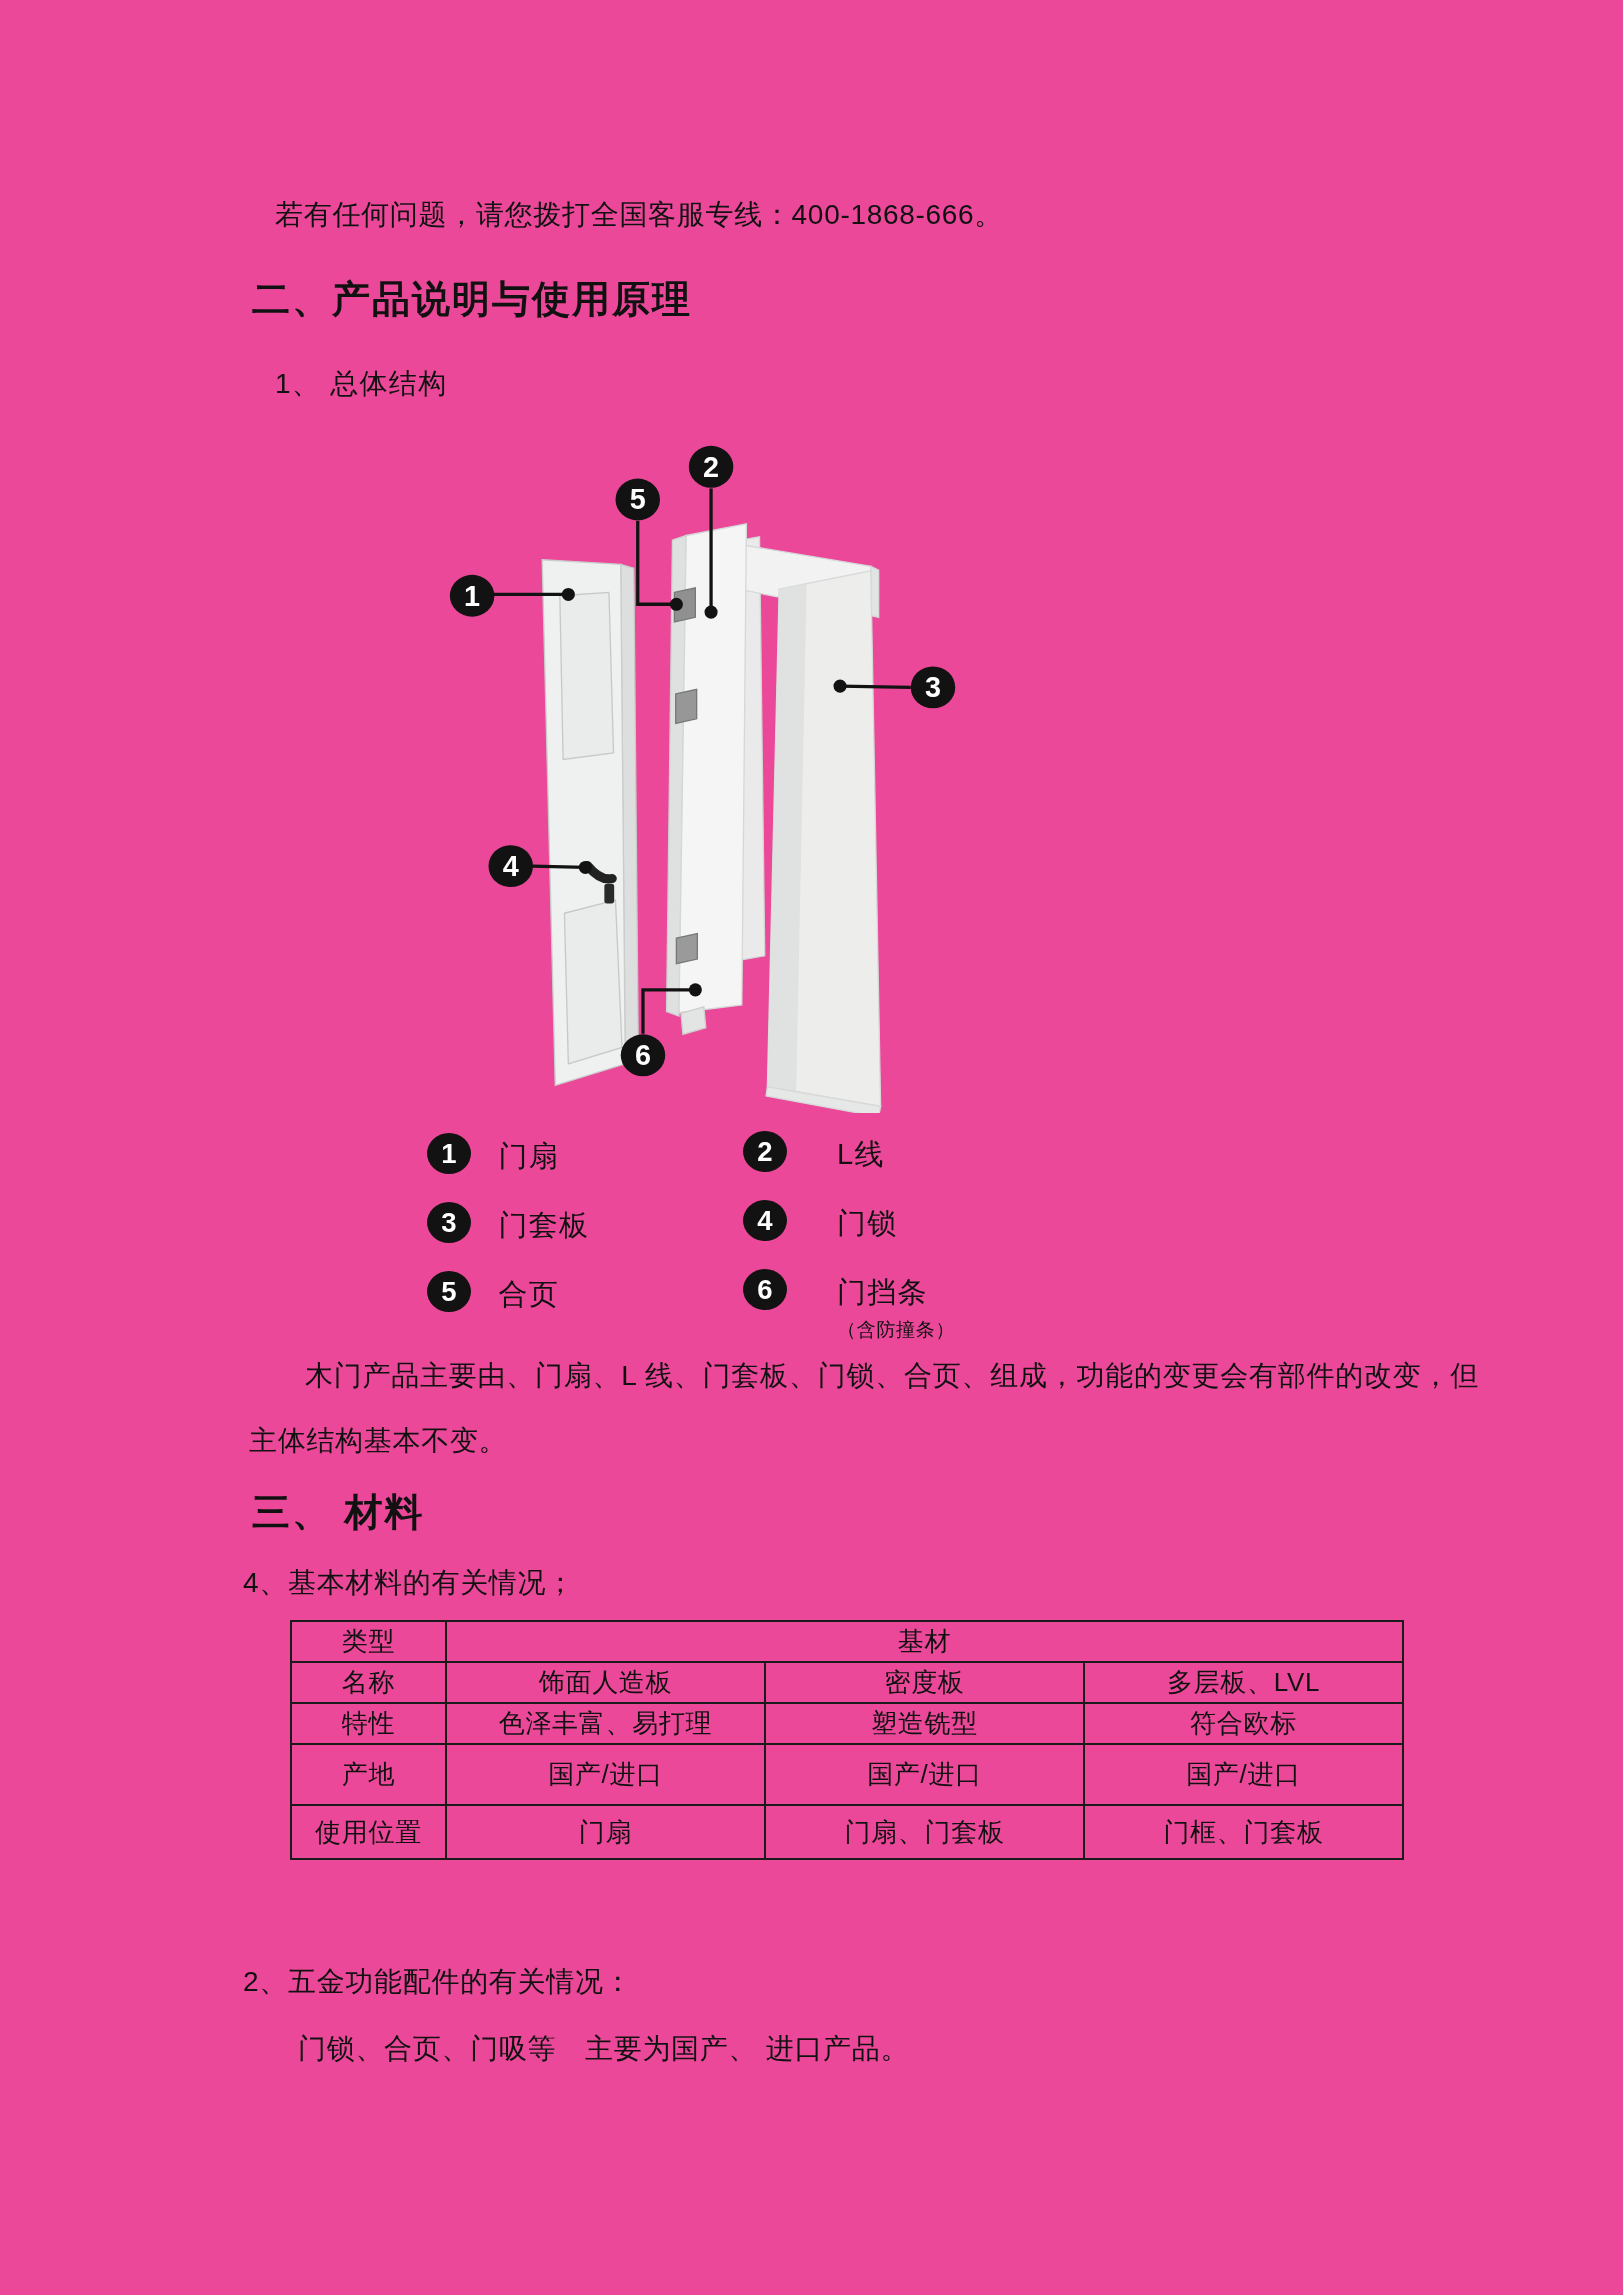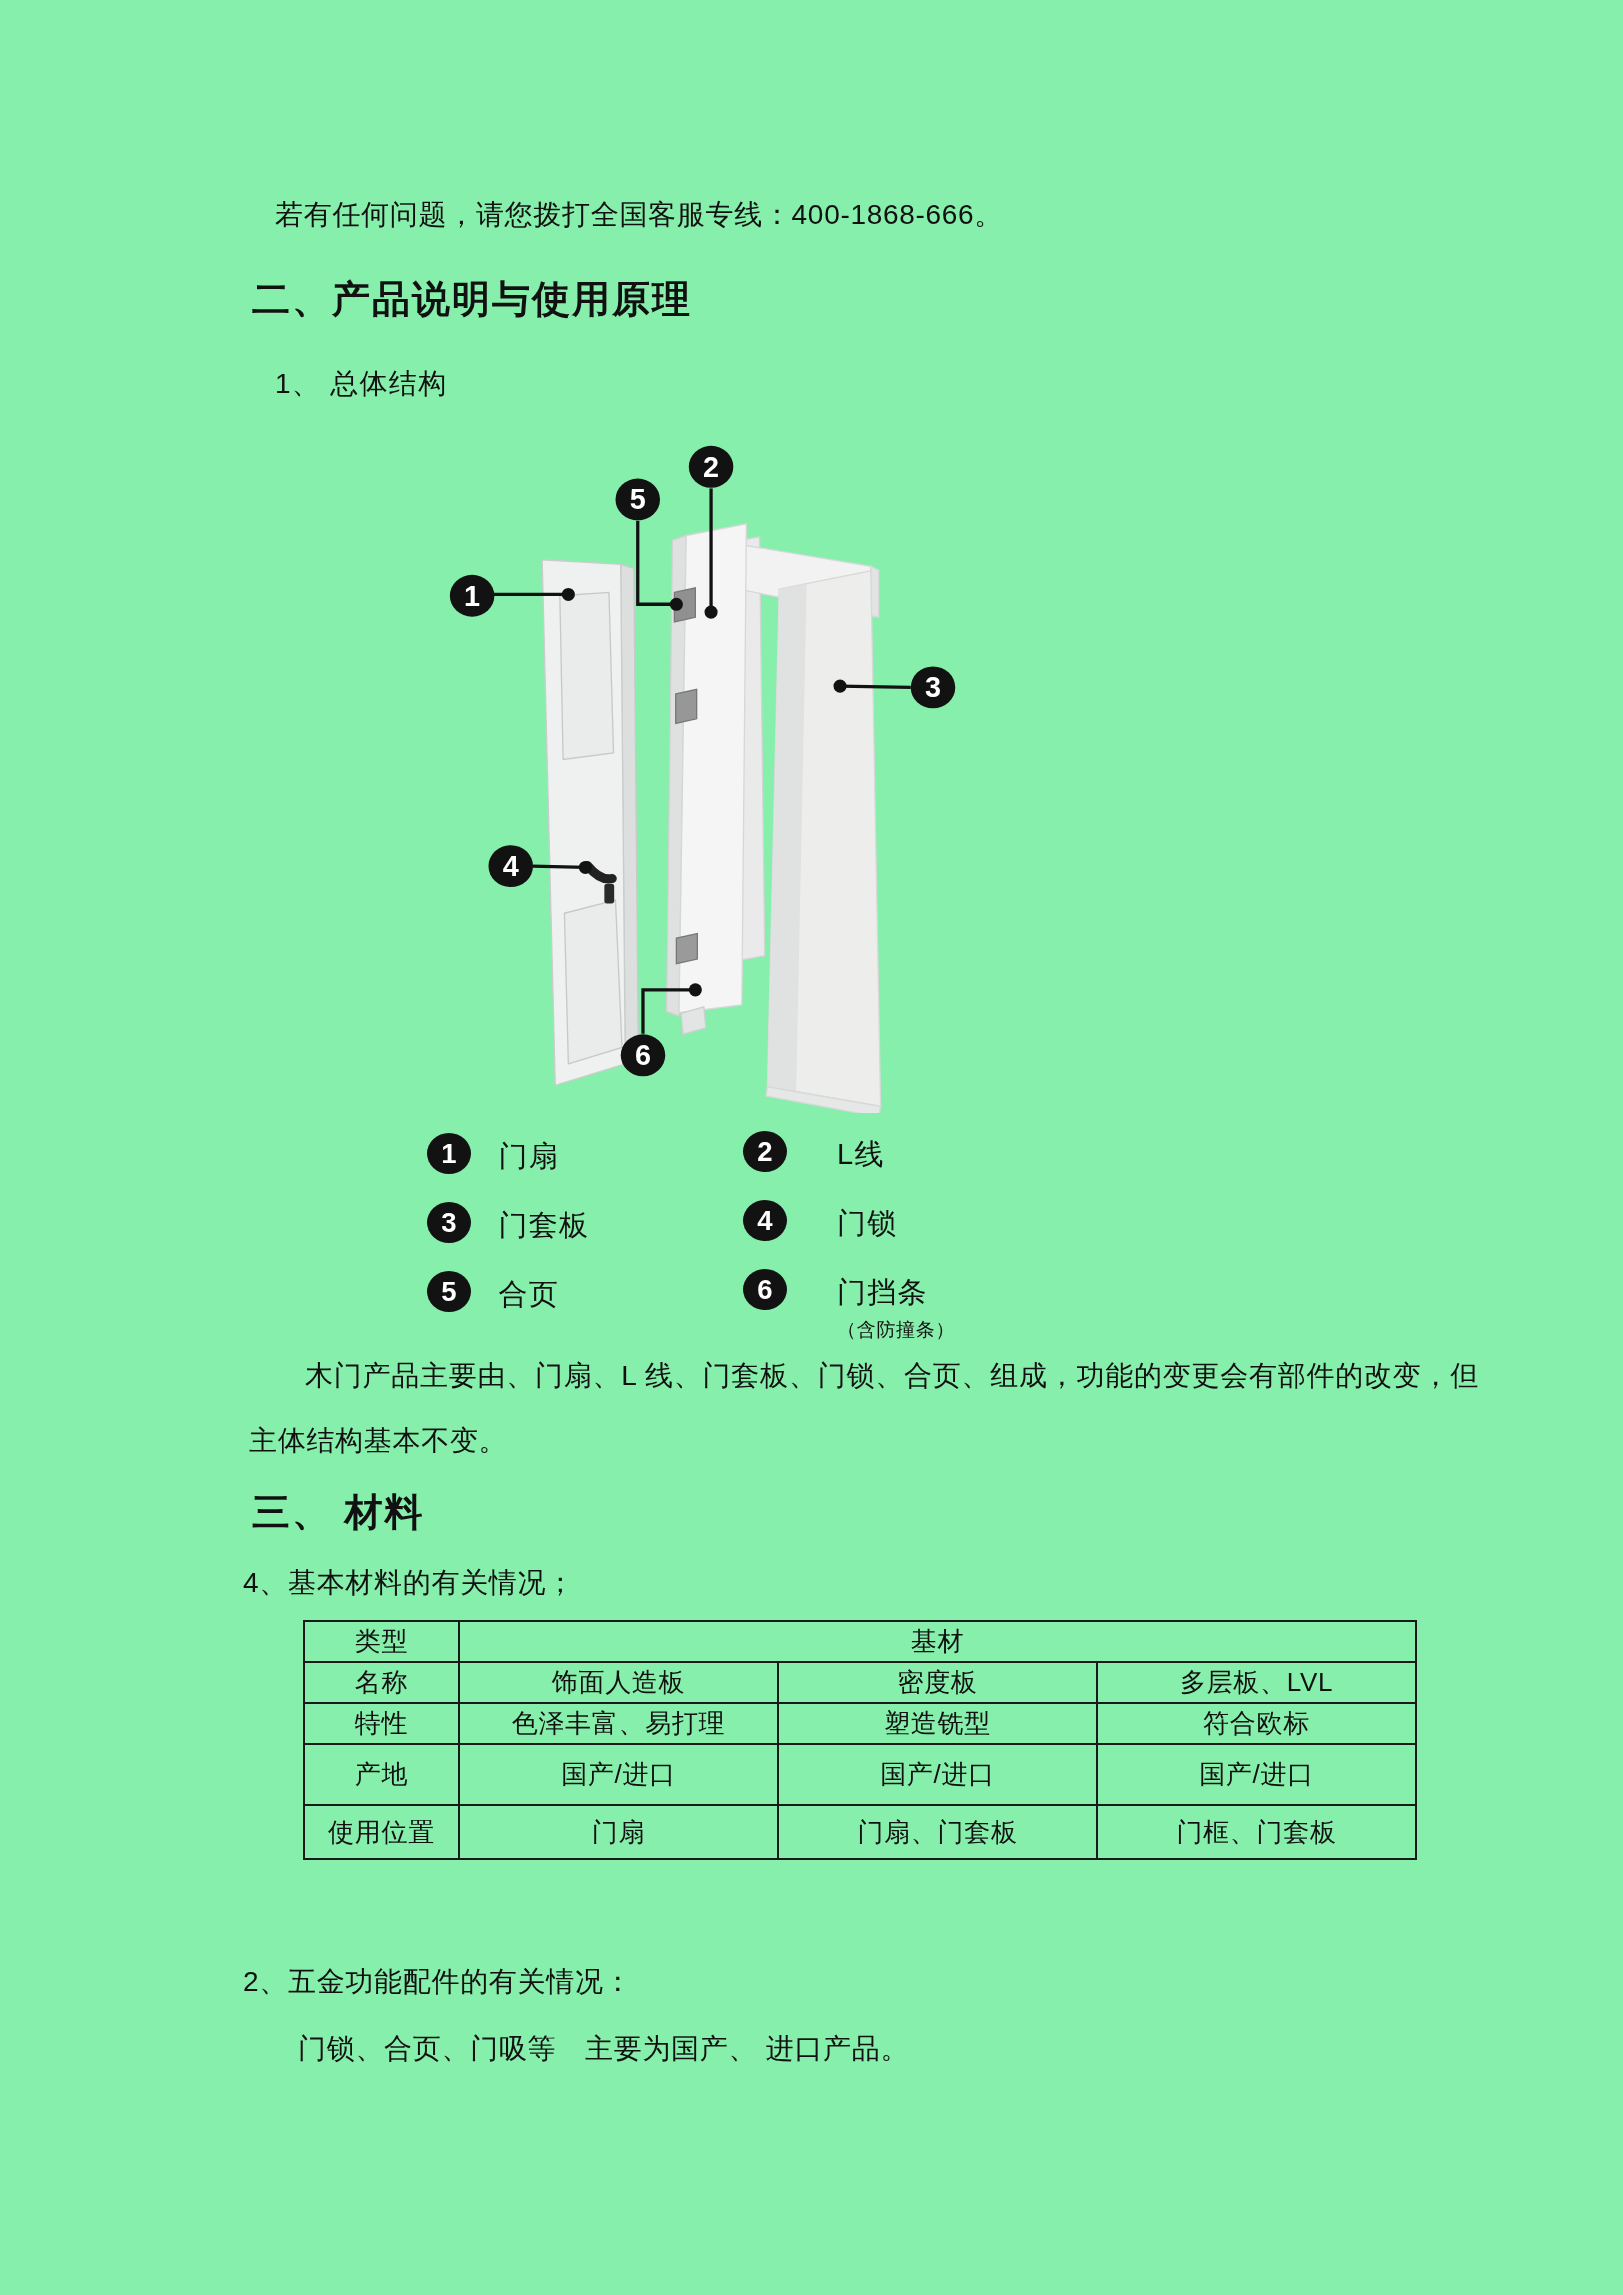--- a/index.html
+++ b/index.html
@@ -1,17 +1,17 @@
 <!DOCTYPE html>
 <html style="font-size:10.5px"><head>
 <meta charset="utf-8">
 <style>
   html,body{margin:0;padding:0;background:#888;}
   .page{
-    position:relative;width:1623px;height:2295px;background:#86efac;
+    position:relative;width:1623px;height:2295px;background:#ec4899;
     font-family:"Liberation Sans","DejaVu Sans",sans-serif;color:#111;overflow:hidden;
   }
   .abs{position:absolute;}
   .intro{left:275px;top:196px;font-size:28px;letter-spacing:0.7px;}
   .h-sec{left:252px;font-size:38px;font-weight:bold;letter-spacing:2px;}
   .h2{top:274px;}
   .h3{top:1487px;text-align:right;}
   .subitem{left:275px;top:365px;font-size:28px;letter-spacing:1.3px;}
   .item-line{left:243px;font-size:28px;letter-spacing:0.7px;}
   .i1{top:1564px;}
@@ -146,21 +146,21 @@
       <div class="lg-note" style="margin-left:50px;">（含防撞条）</div>
     </div>
   </div>
 
   <div class="abs para">木门产品主要由、门扇、L 线、门套板、门锁、合页、组成，功能的变更会有部件的改变，但主体结构基本不变。</div>
 
   <div class="abs h-sec h3">三、 材料</div>
 
   <div class="abs item-line i1">4、基本材料的有关情况；</div>
 
-  <table class="mat abs" style="left:303px;top:1620px;width:1112px;">
+  <table class="mat abs" style="left:290px;top:1620px;width:1112px;">
     <colgroup>
         <col style="width:155px">
         <col style="width:319px">
         <col style="width:319px">
         <col style="width:319px">
       </colgroup>
     <tbody>
         <tr style="height:41px">
       <td>类型</td>
       <td colspan="3">基材</td>

